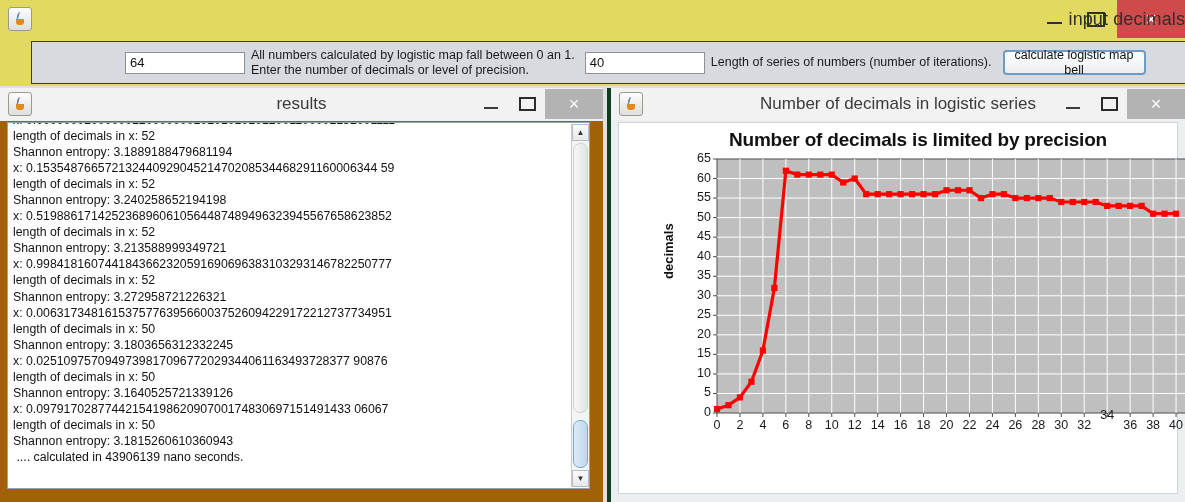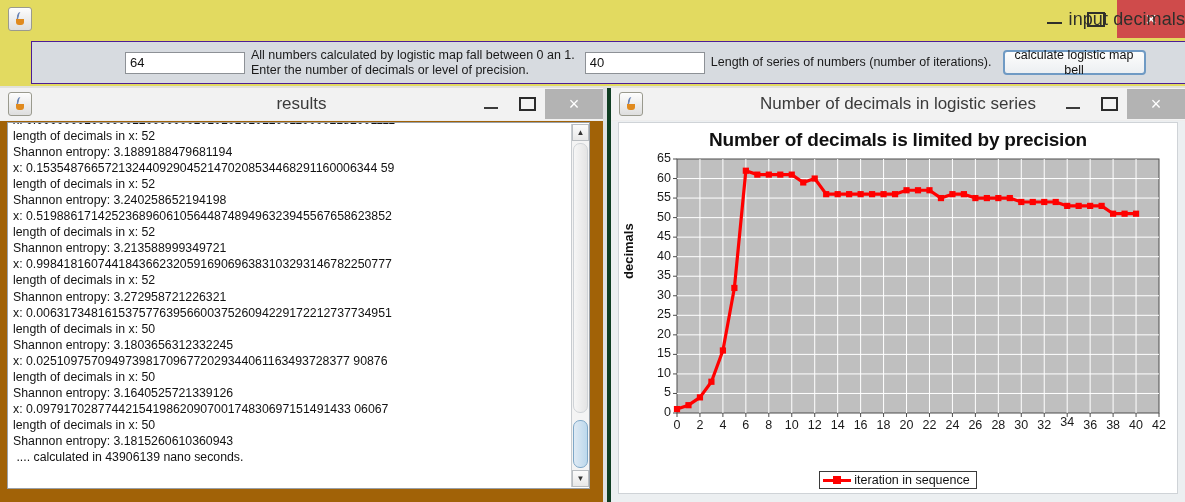--- a/index.html
+++ b/index.html
@@ -130,21 +130,21 @@
   }
 
   
   .divider{position:absolute;left:607px;top:88px;width:4px;height:414px;background:#0f3d22;}
   .divider-l{position:absolute;left:603px;top:88px;width:4px;height:414px;background:#dfe1e3;}
 
   
   #chart-win{left:611px;top:88px;width:574px;height:414px;background:#eceff1;}
   .chart-body{
     position:absolute;left:7px;top:34px;width:560px;height:372px;
-    background:#fff;border:1px solid #cfd3d7;box-sizing:border-box;
+    background:#fff;border:1px solid #cfd3d7;box-sizing:border-box;padding-left:40px;
   }
   .chart-title{
     text-align:center;font-size:19px;font-weight:bold;color:#111;
     margin-top:6px;letter-spacing:-.2px;
   }
   .plot-wrap{position:relative;width:558px;height:300px;}
   .ylabel{
     position:absolute;left:2px;top:128px;
     transform:rotate(-90deg);transform-origin:left top;
     font-size:13px;font-weight:bold;color:#111;
@@ -397,29 +397,23 @@
             <div class="xt" style="left: 207.667px; top: 267px;">14</div>
             <div class="xt" style="left: 230.619px; top: 267px;">16</div>
             <div class="xt" style="left: 253.571px; top: 267px;">18</div>
             <div class="xt" style="left: 276.524px; top: 267px;">20</div>
             <div class="xt" style="left: 299.476px; top: 267px;">22</div>
             <div class="xt" style="left: 322.429px; top: 267px;">24</div>
             <div class="xt" style="left: 345.381px; top: 267px;">26</div>
             <div class="xt" style="left: 368.333px; top: 267px;">28</div>
             <div class="xt" style="left: 391.286px; top: 267px;">30</div>
             <div class="xt" style="left: 414.238px; top: 267px;">32</div>
-            <div class="xt" style="left: 437.19px; top: 264px;">34</div>
+            <div class="xt" style="left: 437.19px; top: 257px;">34</div>
             <div class="xt" style="left: 460.143px; top: 267px;">36</div>
             <div class="xt" style="left: 483.095px; top: 267px;">38</div>
             <div class="xt" style="left: 506.048px; top: 267px;">40</div>
             <div class="xt" style="left: 529px; top: 267px;">42</div>
           </div>
       </div>
-      <div class="legend">
-        <div class="legend-box">
-          <span class="legend-swatch"></span>
-          <span>iteration in sequence</span>
-        </div>
-      </div>
     </div>
   </div>
 
 </div>
 
 </body></html>

